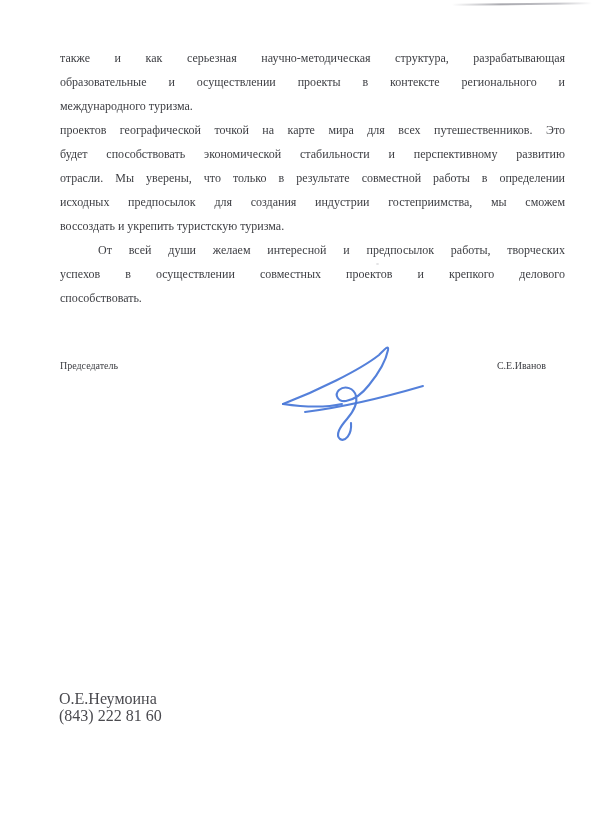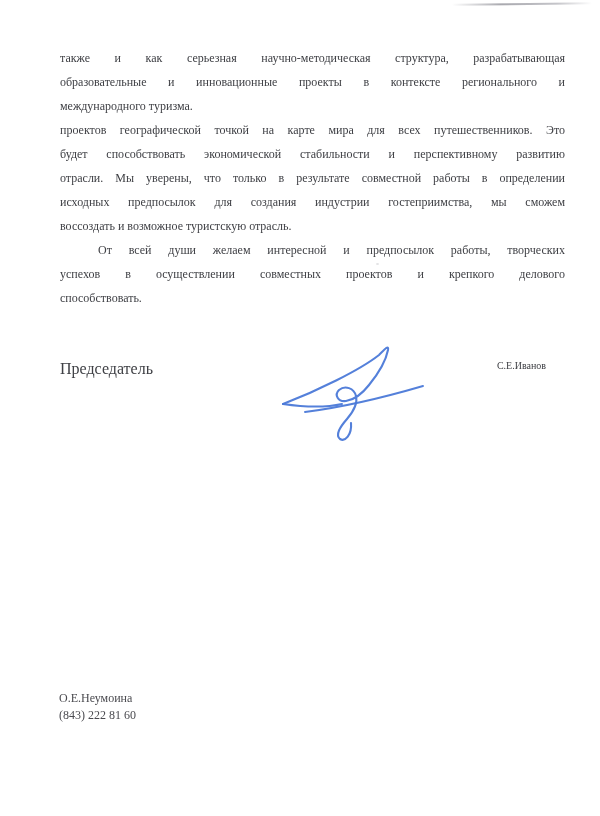--- a/index.html
+++ b/index.html
@@ -24,51 +24,51 @@
   }
   .body-text{
     position:absolute;top:46px;left:60px;width:505px;
     font-size:12px;line-height:24px;color:#3f4045;
   }
   .line{white-space:normal;}
   .line.just{text-align:justify;text-align-last:justify;-moz-text-align-last:justify;}
   .line.ind{padding-left:38px;}
   .sig-role{
     position:absolute;top:360px;left:60px;
-    font-size:16px;color:#3f4045;
+    font-size:10px;color:#3f4045;
   }
   .sig-name{
     position:absolute;top:360px;right:54px;
     font-size:10px;color:#3f4045;
   }
   .sig-ink{
     position:absolute;left:272px;top:336px;width:160px;height:110px;
   }
   .footer{
     position:absolute;top:690px;left:59px;
-    font-size:12px;line-height:17px;color:#4a4a4f;
+    font-size:16px;line-height:17px;color:#4a4a4f;
   }
 </style>
 </head>
 <body>
 
 <div class="page">
 
   <div class="scan-line"></div>
   <div class="noise-dot"></div>
 
   <div class="body-text">
       <div class="line just">также и как серьезная научно-методическая структура, разрабатывающая</div>
-      <div class="line just">образовательные и инновационные проекты в контексте регионального и</div>
+      <div class="line just">образовательные и осуществлении проекты в контексте регионального и</div>
       <div class="line">международного туризма.</div>
       <div class="line just">проектов географической точкой на карте мира для всех путешественников. Это</div>
       <div class="line just">будет способствовать экономической стабильности и перспективному развитию</div>
       <div class="line just">отрасли. Мы уверены, что только в результате совместной работы в определении</div>
       <div class="line just">исходных предпосылок для создания индустрии гостеприимства, мы сможем</div>
-      <div class="line">воссоздать и возможное туристскую отрасль.</div>
+      <div class="line">воссоздать и укрепить туристскую туризма.</div>
       <div class="line just ind">От всей души желаем интересной и предпосылок работы, творческих</div>
       <div class="line just">успехов в осуществлении совместных проектов и крепкого делового</div>
       <div class="line">способствовать.</div>
     </div>
 
   <div class="sig-role">Председатель</div>
 
   <svg class="sig-ink" viewBox="0 0 160 110" fill="none" xmlns="http://www.w3.org/2000/svg">
     <path stroke-width="2.1" stroke-linecap="round" stroke-linejoin="round" opacity="0.95" d="M 11 68 C 45 55, 88 34, 107 19 C 112 14, 117 8, 116 14 C 114 24, 106 38, 97 49 C 90 58, 81 64, 74 65 C 66 66, 62 59, 67 54 C 73 49, 82 52, 84 60 C 86 68, 81 76, 75 83 C 68 91, 63 99, 68 103 C 73 106, 80 99, 79 87" stroke="#4b79d8"></path>
     <path stroke-width="2" stroke-linecap="round" opacity="0.95" d="M 11 68 C 32 71, 52 72, 70 68" stroke="#4b79d8"></path>

